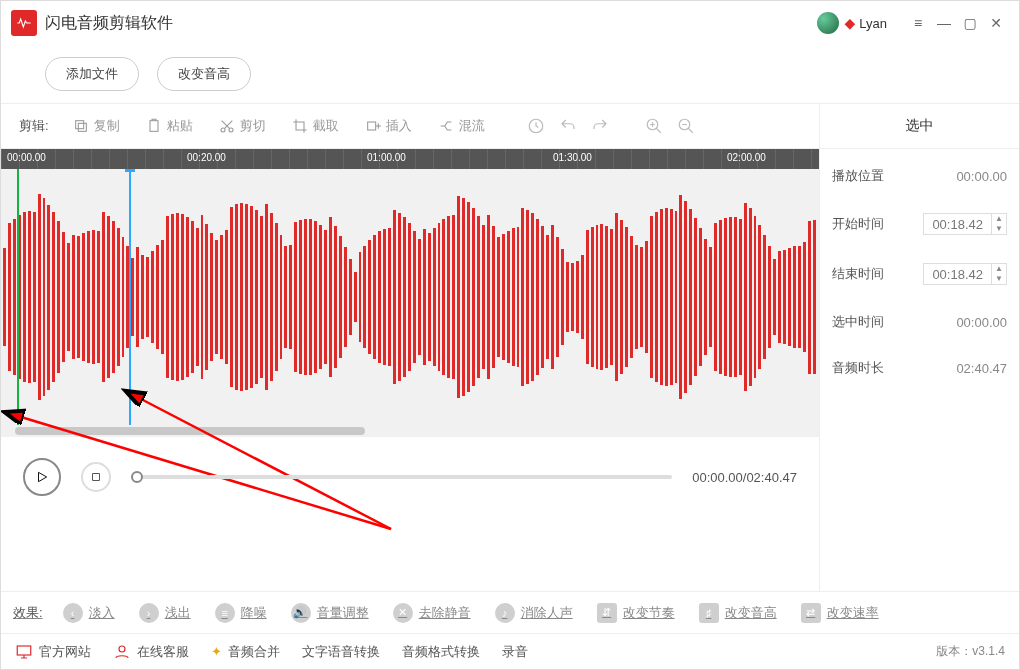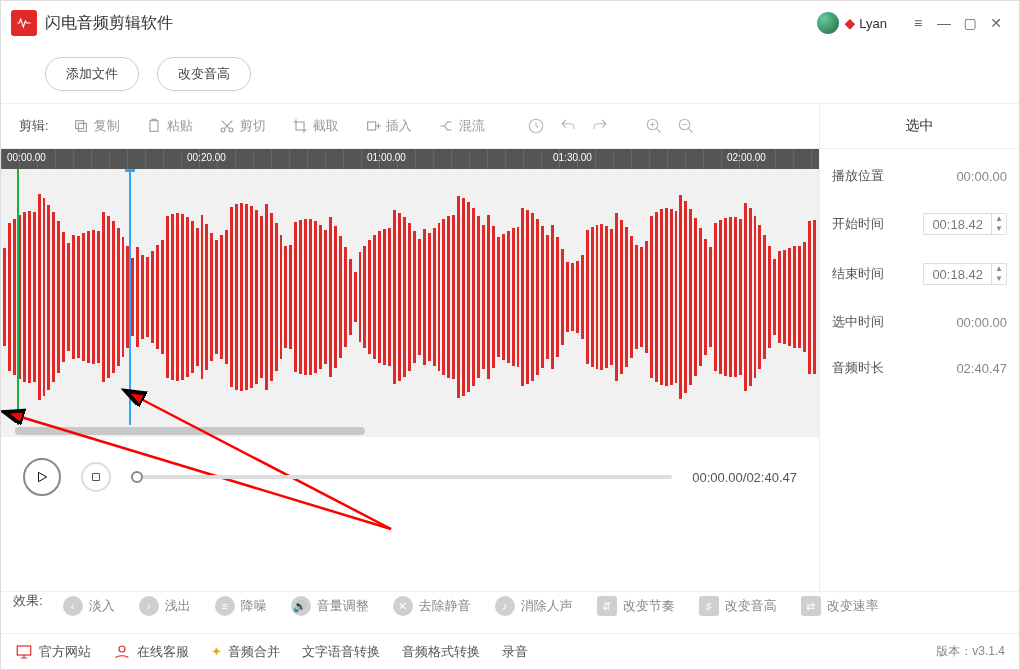--- a/index.html
+++ b/index.html
@@ -66,21 +66,21 @@
 
   
   .playback { height: 80px; display: flex; align-items: center; padding: 0 22px; gap: 20px; }
   .play-round { width: 38px; height: 38px; border: 2px solid #888; border-radius: 50%; display:flex; align-items:center; justify-content:center; cursor:pointer; }
   .stop-round { width: 30px; height: 30px; border: 2px solid #ddd; border-radius: 50%; display:flex; align-items:center; justify-content:center; cursor:pointer; }
   .slider { flex: 1; height: 4px; background: #ddd; border-radius: 2px; position: relative; }
   .slider .knob { position:absolute; left:0; top:-4px; width:12px; height:12px; border:2px solid #888; border-radius:50%; background:#fff; }
   .time-disp { font-size: 13px; color: #555; }
 
   
-  .effects { height: 42px; border-top: 1px solid #eee; display: flex; align-items: flex-start; padding: 0 12px; gap: 8px; font-size: 13px; color: #888; }
+  .effects { height: 42px; border-top: 1px solid #eee; display: flex; align-items: center; padding: 0 12px; gap: 8px; font-size: 13px; color: #888; text-decoration: underline; }
   .effects .lbl { color: #555; margin-right: 4px; }
   .ebtn { display: flex; align-items: center; gap: 6px; padding: 4px 8px; cursor: pointer; }
   .ebtn .ico { width: 20px; height: 20px; border-radius: 50%; background: #cfcfcf; display:flex; align-items:center; justify-content:center; color:#fff; font-size:11px; }
   .ebtn.sq .ico { border-radius: 3px; }
 
   
   .footer { height: 36px; border-top: 1px solid #eee; display: flex; align-items: center; padding: 0 14px; gap: 22px; font-size: 13px; color: #555; }
   .footer .fitem { display:flex; align-items:center; gap:6px; cursor:pointer; }
   .footer .red svg, .footer .red span.i { color:#e02a2a; }
   .footer .spacer { flex:1; }

